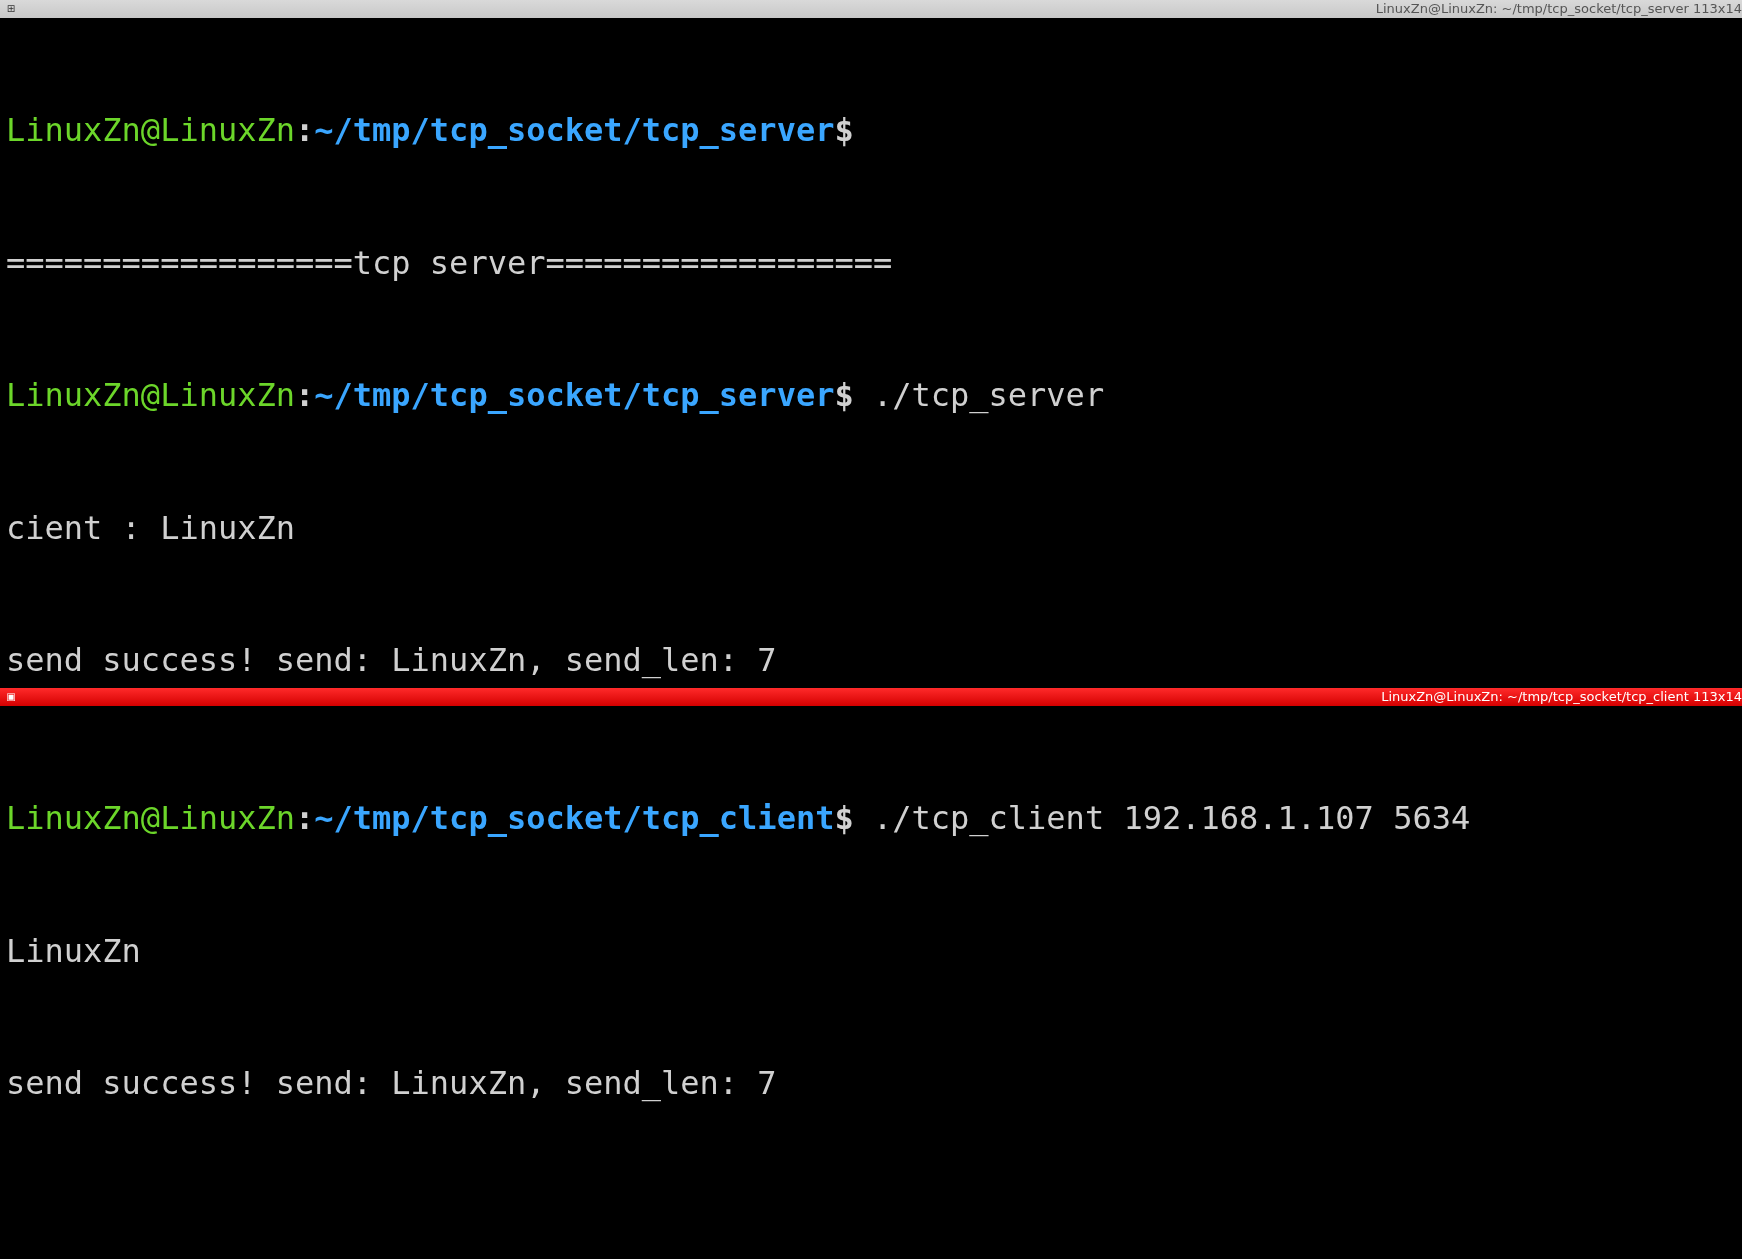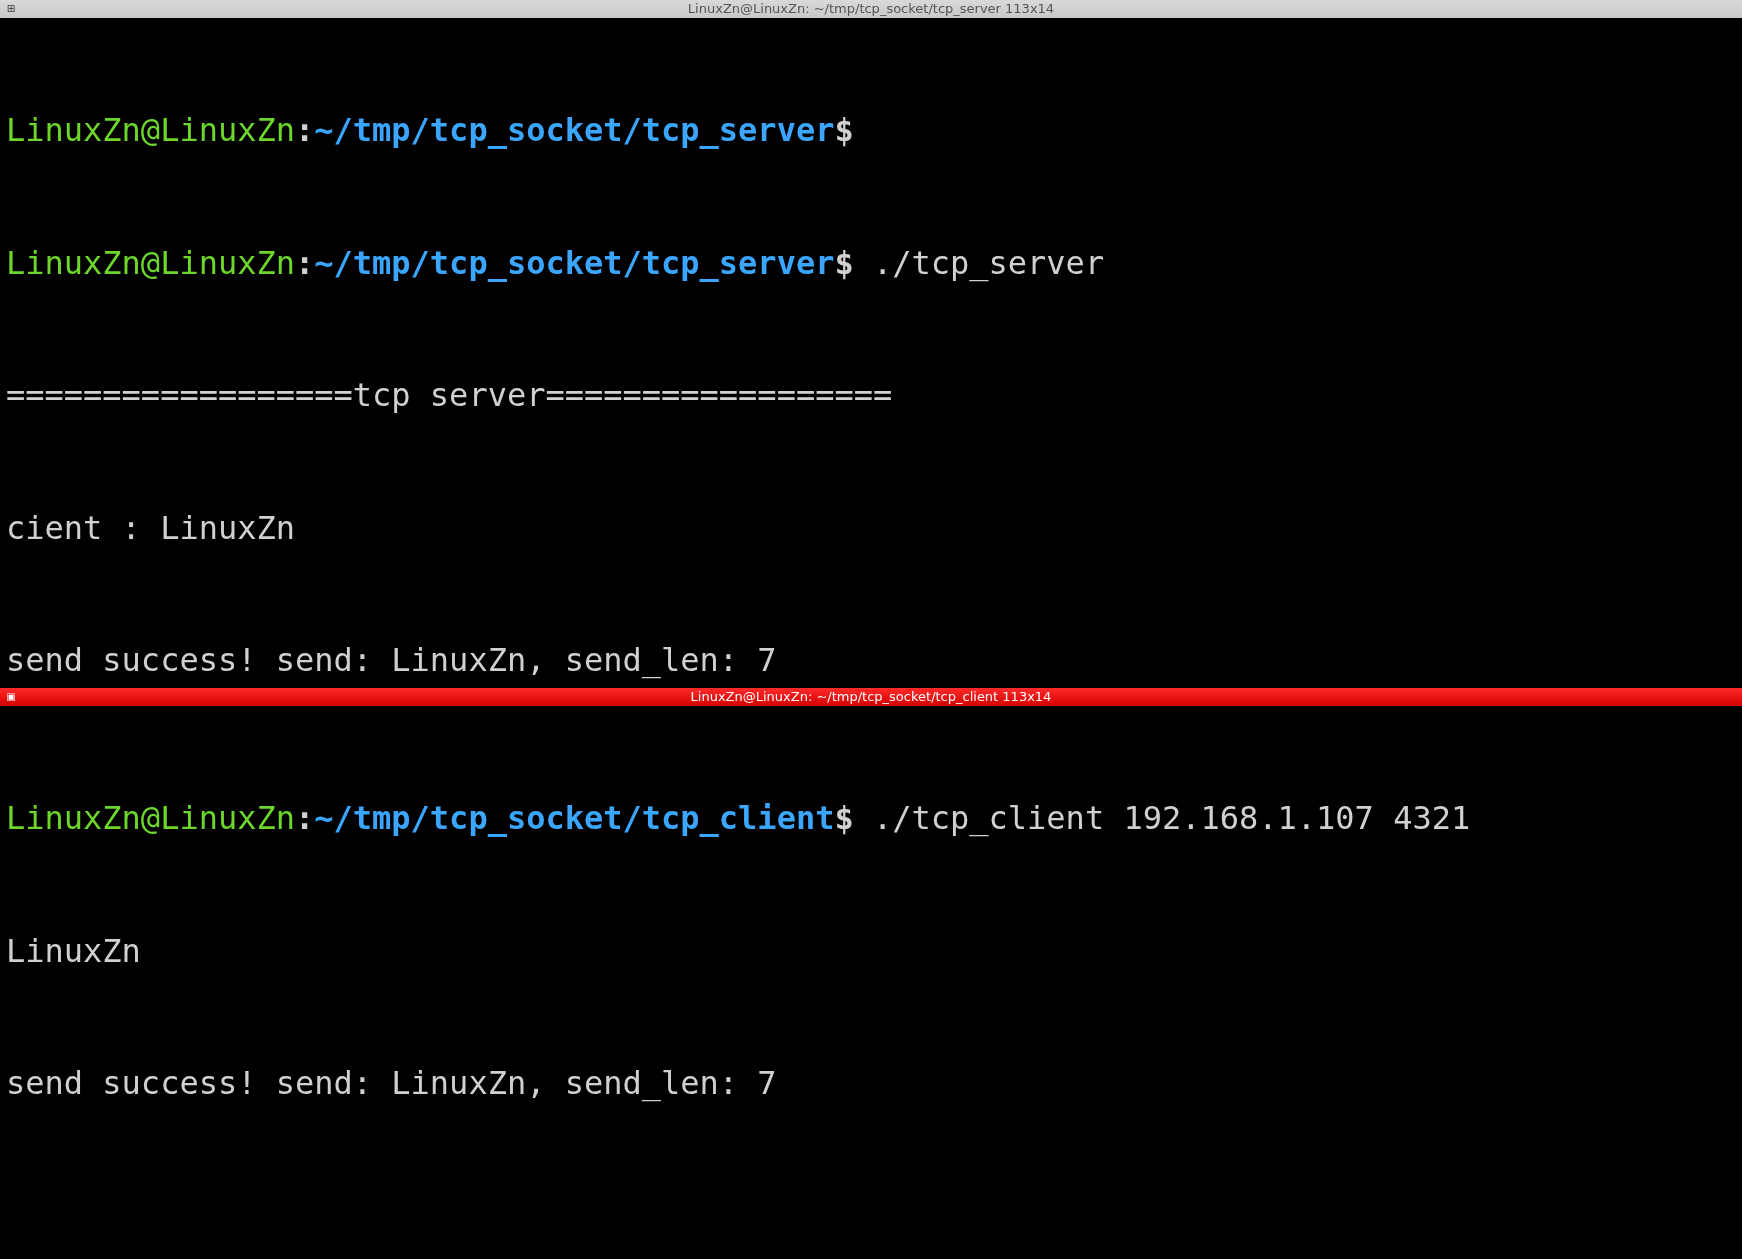--- a/index.html
+++ b/index.html
@@ -40,21 +40,21 @@
     display: flex;
     align-items: center;
     justify-content: center;
     font-size: 10px;
     color: #333;
   }
   .titlebar-active .icon-slot { color:#fff; }
   .titlebar .title-text {
     position: absolute;
     left: 0; right: 0;
-    text-align: center;
+    text-align: right;
     pointer-events: none;
   }
   .term-body {
     padding: 2px 6px 6px 6px;
     color: #d0d0d0;
     white-space: pre;
   }
   .prompt-user { color: #6cd62a; font-weight: normal; }
   .prompt-colon { color: #d0d0d0; font-weight: bold; }
   .prompt-path { color: #3aa6ff; font-weight: bold; }
@@ -68,39 +68,39 @@
 </head>
 <body>
 
 <div id="pane-top" class="pane">
   <div class="titlebar titlebar-inactive">
     <span class="icon-slot">⊞</span>
     <span class="title-text">LinuxZn@LinuxZn: ~/tmp/tcp_socket/tcp_server 113x14</span>
   </div>
   <div class="term-body">
     <span class="term-line"><span class="prompt-user">LinuxZn@LinuxZn</span><span class="prompt-colon">:</span><span class="prompt-path">~/tmp/tcp_socket/tcp_server</span><span class="prompt-dollar">$</span><span class="cmd"></span></span>
+    <span class="term-line out">==================tcp server==================</span>
     <span class="term-line"><span class="prompt-user">LinuxZn@LinuxZn</span><span class="prompt-colon">:</span><span class="prompt-path">~/tmp/tcp_socket/tcp_server</span><span class="prompt-dollar">$</span><span class="cmd"> ./tcp_server</span></span>
-    <span class="term-line out">==================tcp server==================</span>
     <span class="term-line out">cient : LinuxZn</span>
     <span class="term-line out">send success! send: LinuxZn, send_len: 7</span>
     <span class="term-line out">recv : Hello</span>
     <span class="term-line out">send success! send: Hello, send_len: 5</span>
     <span class="term-line out">recv : 1234564</span>
     <span class="term-line out">send success! send: 1234564, send_len: 7</span>
     
   </div>
 </div>
 
 <div id="pane-bottom" class="pane">
   <div class="titlebar titlebar-active">
     <span class="icon-slot">▣</span>
     <span class="title-text">LinuxZn@LinuxZn: ~/tmp/tcp_socket/tcp_client 113x14</span>
   </div>
   <div class="term-body">
-    <span class="term-line"><span class="prompt-user">LinuxZn@LinuxZn</span><span class="prompt-colon">:</span><span class="prompt-path">~/tmp/tcp_socket/tcp_client</span><span class="prompt-dollar">$</span><span class="cmd"> ./tcp_client 192.168.1.107 4321</span></span>
+    <span class="term-line"><span class="prompt-user">LinuxZn@LinuxZn</span><span class="prompt-colon">:</span><span class="prompt-path">~/tmp/tcp_socket/tcp_client</span><span class="prompt-dollar">$</span><span class="cmd"> ./tcp_client 192.168.1.107 5634</span></span>
     <span class="term-line out">LinuxZn</span>
     <span class="term-line out">send success! send: LinuxZn, send_len: 7</span>
     
     
     
     
     
     
     
   </div>

